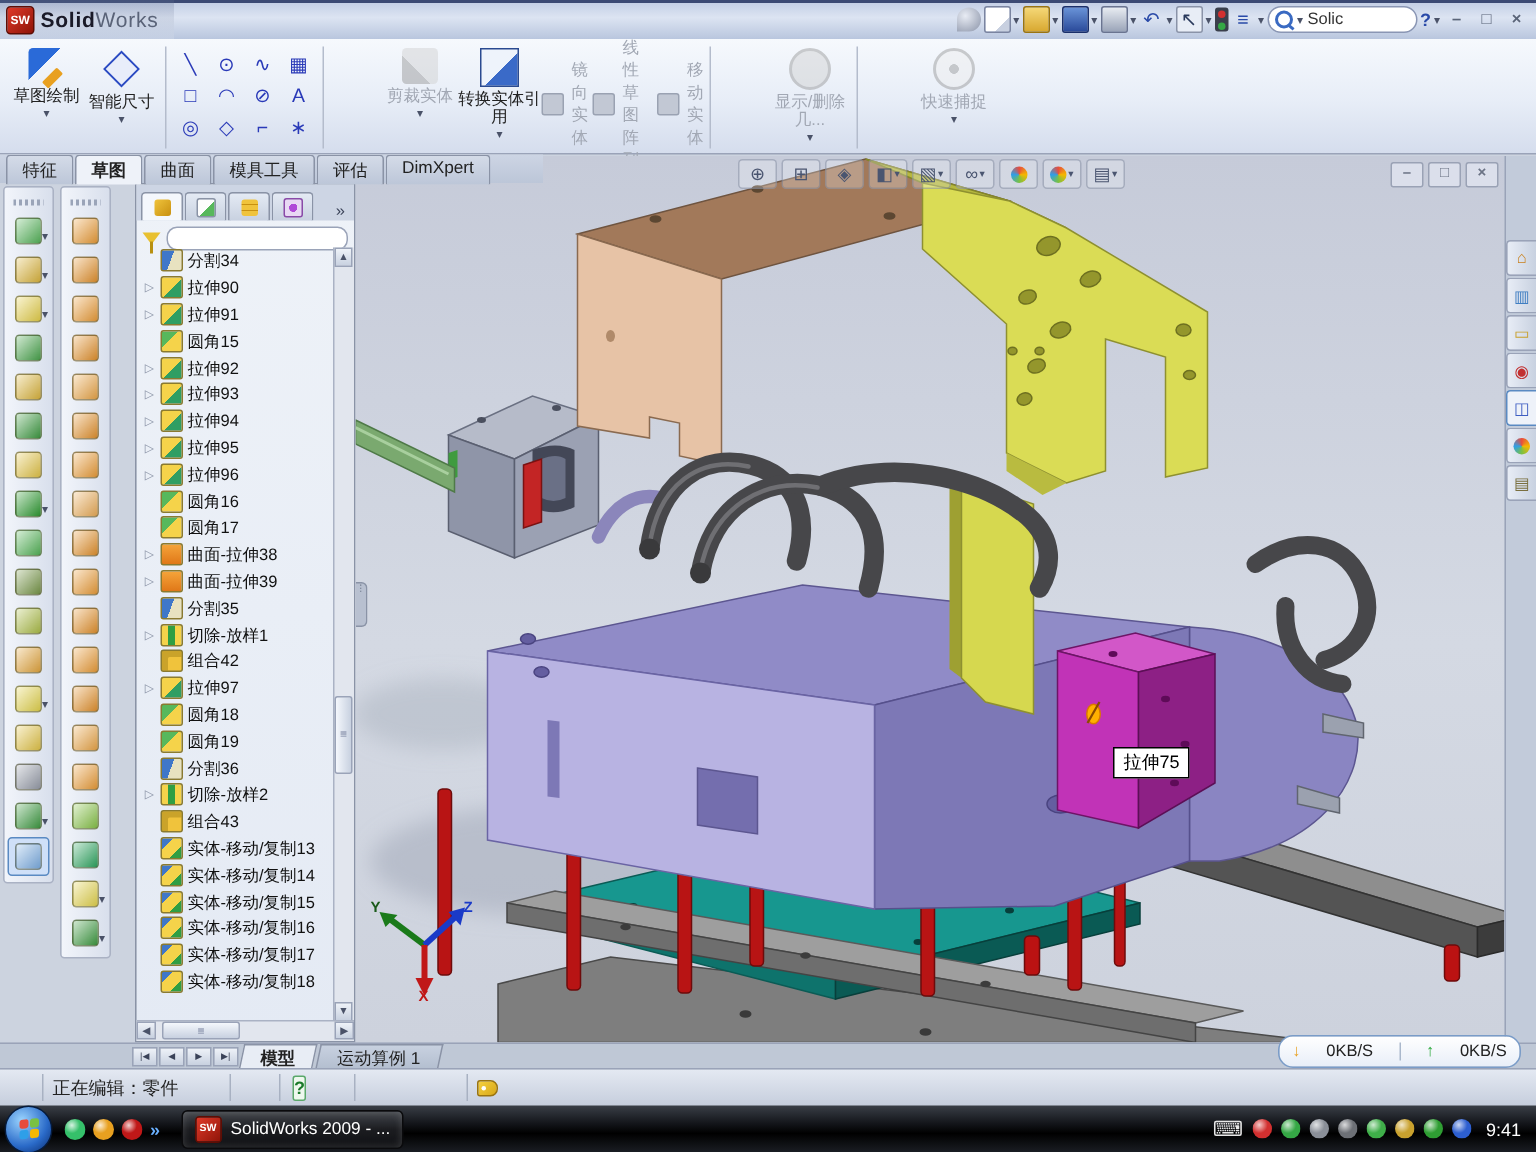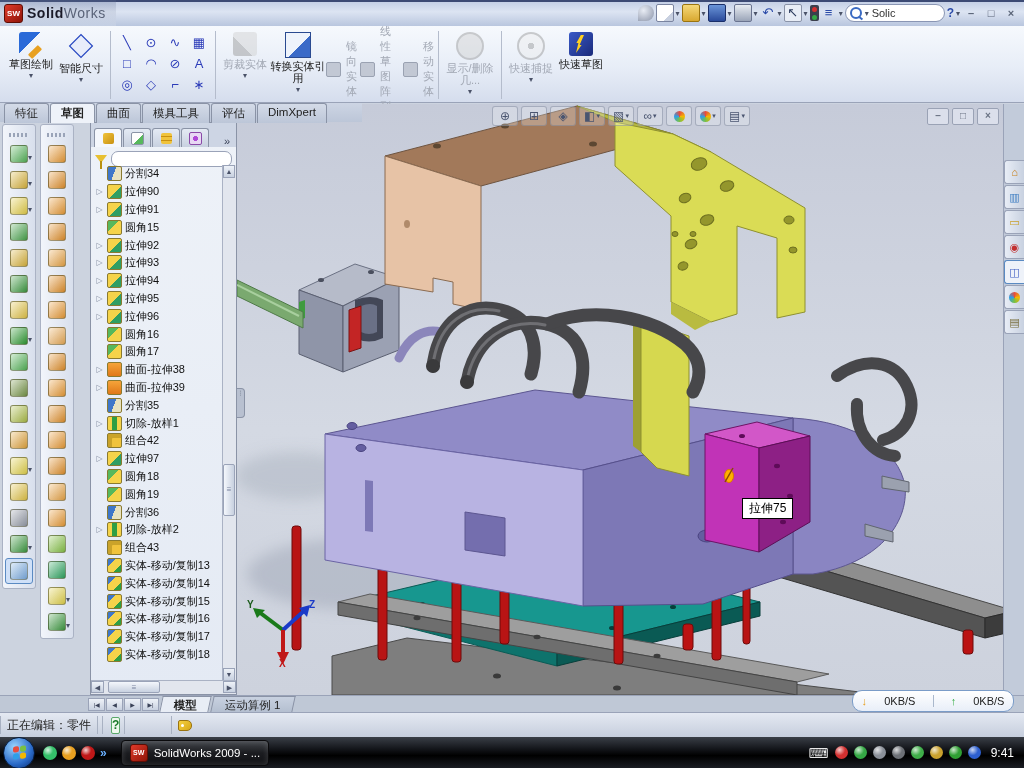--- a/index.html
+++ b/index.html
@@ -37,21 +37,21 @@
   .thelp{color:#2a4aa8;font-weight:bold;}
   .wctl{width:18px;height:15px;text-align:center;color:#5a6478;font-size:11px;line-height:15px;font-weight:bold;}
   
   .toolbar{position:absolute;left:0;top:26px;width:1024px;height:77px;
     background:linear-gradient(180deg,#f6f9fd 0%,#e7edf7 55%,#d5dded 100%);
     border-bottom:1px solid #9aa3b8;display:flex;align-items:stretch;padding:2px 0 0 6px;box-sizing:border-box;}
   .bigbtn{display:flex;flex-direction:column;align-items:center;justify-content:flex-start;
     width:50px;padding-top:4px;color:#222;text-align:center;}
   .bigbtn .blabel{font-size:11px;line-height:12px;}
   .bigbtn .bcar{font-size:8px;color:#4a5268;margin-top:1px;}
-  .bigbtn.disabled{color:#a2a8b4;}
+  .bigbtn.disabled{color:#a2a8b4;margin-left:35px;}
   .bigbtn.disabled .bicon{filter:grayscale(1);opacity:.45;}
   .bicon{width:24px;height:24px;margin-bottom:2px;position:relative;}
   .icon-sketch{background:linear-gradient(135deg,#2a6ad8 45%,transparent 45%);border-radius:3px;}
   .icon-sketch::after{content:"";position:absolute;right:1px;bottom:1px;width:14px;height:6px;background:#e8a020;transform:rotate(-45deg);border-radius:1px;}
   .icon-dim{border:2px solid #2a4ac2;transform:rotate(45deg) scale(.62);background:#e8edfa;}
   .icon-trim{background:linear-gradient(45deg,#8a93a8 40%,#c8d0e0 40%);border-radius:3px;}
   .icon-convert{background:linear-gradient(135deg,#eef3fb 55%,#3a6ac8 55%);border:1px solid #2a4a90;}
   .icon-offset{background:repeating-linear-gradient(90deg,#9aa4b8 0 3px,#e8edf6 3px 6px);}
   .icon-dispdel{background:#c8d0e0;border-radius:50%;border:2px solid #8a93a8;}
   .icon-repair{background:linear-gradient(45deg,#c8d0e0 55%,#8a93a8 55%);border-radius:3px;}
@@ -169,21 +169,21 @@
   .nb{width:17px;height:13px;background:linear-gradient(180deg,#eef2f8,#c8d1e0);border:1px solid #9aa3b8;box-sizing:border-box;
     font-size:6px;color:#3a4258;text-align:center;line-height:12px;}
   .btab{padding:1px 12px;font-size:11.5px;color:#222;background:linear-gradient(180deg,#c8d1e0,#b4bfd0);
     border:1px solid #8a93a6;border-bottom:none;margin-left:2px;transform:skewX(-12deg);height:13px;}
   .btab span{display:inline-block;transform:skewX(12deg);}
   .btab.active{background:#e8edf5;font-weight:bold;}
   
   .statusbar{position:absolute;left:0;top:712px;width:1024px;height:25px;
     background:linear-gradient(180deg,#e4e9f2,#c6cedd);border-top:1px solid #9aa3b8;display:flex;align-items:center;box-sizing:border-box;}
   .sleft{padding-left:6px;color:#222;flex:1;}
-  .scell{border-left:1px solid #a8b1c2;height:18px;display:flex;align-items:center;padding:0 6px;color:#222;}
+  .scell{border-left:1px solid #a8b1c2;height:18px;display:flex;align-items:center;padding:0 6px;color:#222;margin-left:28px;}
   .scell.thin{padding:0 2px;}
   .shelp{color:#1a7a2a;font-weight:bold;background:#eef8ee;border:1px solid #5aa86a;height:15px;margin:0 4px;border-radius:2px;}
   .scell.wide{width:34px;}
   .tagicon{width:12px;height:9px;background:linear-gradient(135deg,#f5d040,#d8a818);border:1px solid #9a7410;
     border-radius:2px 5px 5px 2px;position:relative;}
   .tagicon::after{content:"";position:absolute;left:2px;top:3px;width:3px;height:3px;border-radius:50%;background:#fff;}
   
   .taskbar{position:absolute;left:0;top:737px;width:1024px;height:31px;
     background:linear-gradient(180deg,#3a3f47 0%,#14161b 38%,#000 60%,#1a1d23 100%);display:flex;align-items:center;}
   .orb{width:30px;height:30px;border-radius:50%;margin-left:3px;background:radial-gradient(circle at 35% 30%,#9ad4ff,#2a6ac8 60%,#0a2a6a);
@@ -307,24 +307,20 @@
       <span class="bicon icon-dispdel"></span>
       <span class="blabel">显示/删除几...</span>
       <span class="bcar">▾</span>
     </div>
     <div class="sep"></div>
     <div class="bigbtn disabled">
       <span class="bicon icon-snap"></span>
       <span class="blabel">快速捕捉</span>
       <span class="bcar">▾</span>
     </div>
-    <div class="bigbtn">
-      <span class="bicon icon-rapid"></span>
-      <span class="blabel">快速草图</span>
-    </div>
   </div>
 
   <div class="tabsrow">
     <div class="ctab"><span>特征</span></div>
       <div class="ctab active"><span>草图</span></div>
       <div class="ctab"><span>曲面</span></div>
       <div class="ctab"><span>模具工具</span></div>
       <div class="ctab"><span>评估</span></div>
       <div class="ctab"><span>DimXpert</span></div>
   </div>

